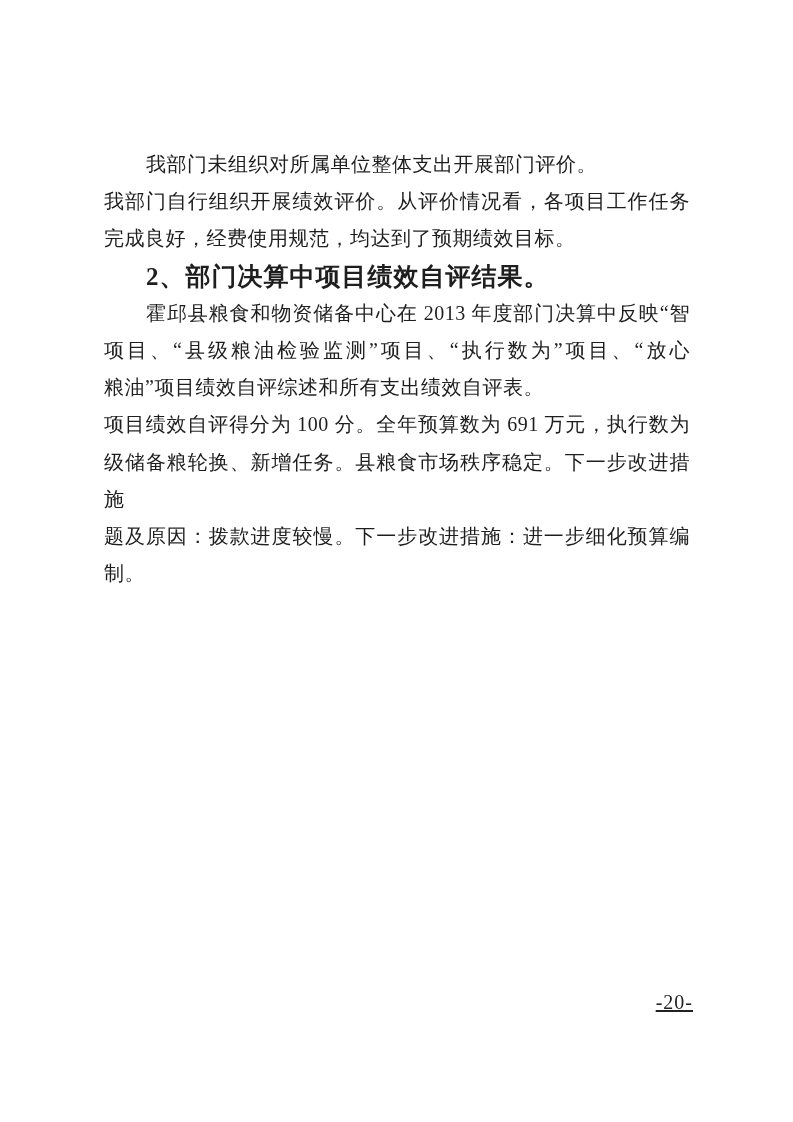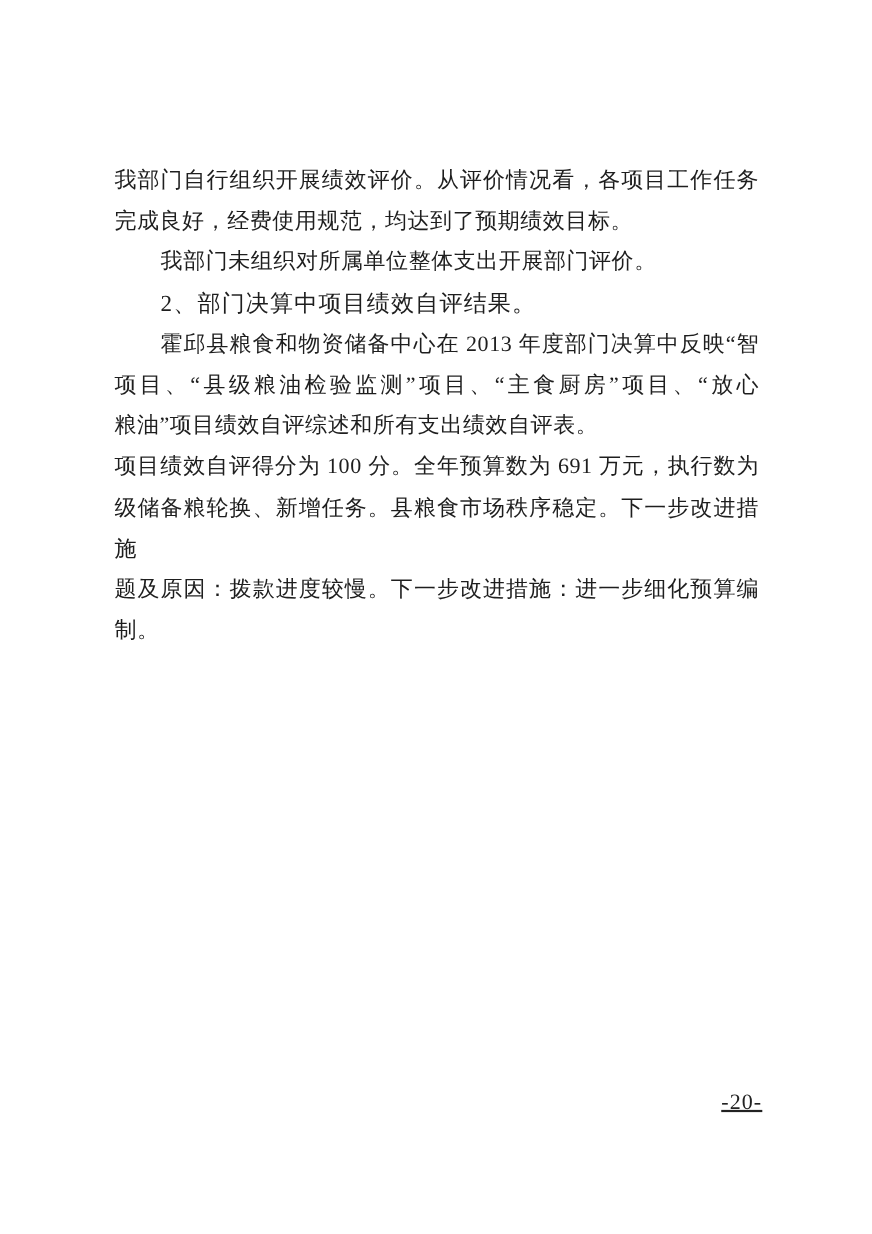--- a/index.html
+++ b/index.html
@@ -39,22 +39,22 @@
   
   .line.fill {
     text-align: justify;
     text-align-last: justify;
   }
   
   .line.ind {
     padding-left: 42px;
   }
   .line.bold {
-    font-weight: normal;
-    font-size: 21px;
+    font-weight: bold;
+    font-size: 25px;
     letter-spacing: 1px;
   }
   .page-number {
     position: absolute;
     top: 990px;
     right: 100px;
     font-size: 20px;
     line-height: 24px;
     color: #222222;
     letter-spacing: 1px;
@@ -62,35 +62,35 @@
   }
 </style>
 </head>
 <body>
 
 <div class="page">
 
   <div class="text-block">
 
     <div class="para">
-      <div class="line fill">我部门自行组织开展绩效评价。从评价情况看，各项目工作任务</div>
-      <div class="line">完成良好，经费使用规范，均达到了预期绩效目标。</div>
+      <div class="line ind">我部门未组织对所属单位整体支出开展部门评价。</div>
     </div>
 
     <div class="para">
-      <div class="line ind">我部门未组织对所属单位整体支出开展部门评价。</div>
+      <div class="line fill">我部门自行组织开展绩效评价。从评价情况看，各项目工作任务</div>
+      <div class="line">完成良好，经费使用规范，均达到了预期绩效目标。</div>
     </div>
 
     <div class="para">
       <div class="line ind bold">2、部门决算中项目绩效自评结果。</div>
     </div>
 
     <div class="para">
       <div class="line ind fill">霍邱县粮食和物资储备中心在 2013 年度部门决算中反映“智</div>
-      <div class="line fill">项目、“县级粮油检验监测”项目、“主食厨房”项目、“放心</div>
+      <div class="line fill">项目、“县级粮油检验监测”项目、“执行数为”项目、“放心</div>
       <div class="line">粮油”项目绩效自评综述和所有支出绩效自评表。</div>
     </div>
 
     <div class="para">
       <div class="line fill">项目绩效自评得分为 100 分。全年预算数为 691 万元，执行数为</div>
       <div class="line fill">级储备粮轮换、新增任务。县粮食市场秩序稳定。下一步改进措施</div>
       <div class="line fill">题及原因：拨款进度较慢。下一步改进措施：进一步细化预算编</div>
       <div class="line">制。</div>
     </div>
 

